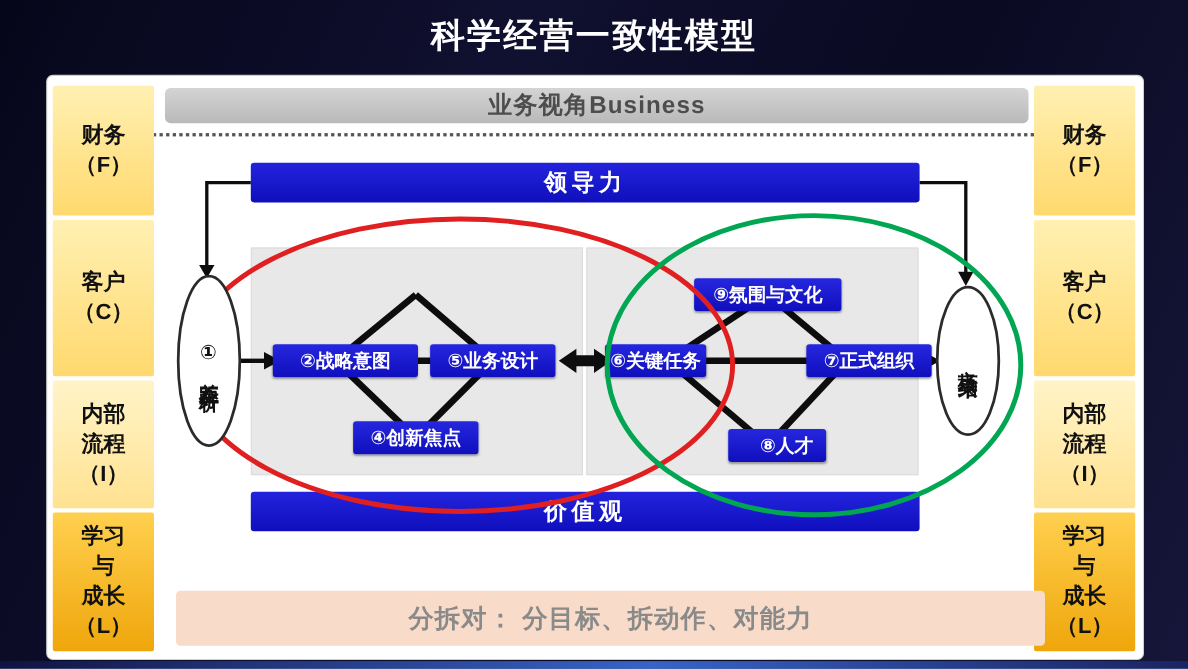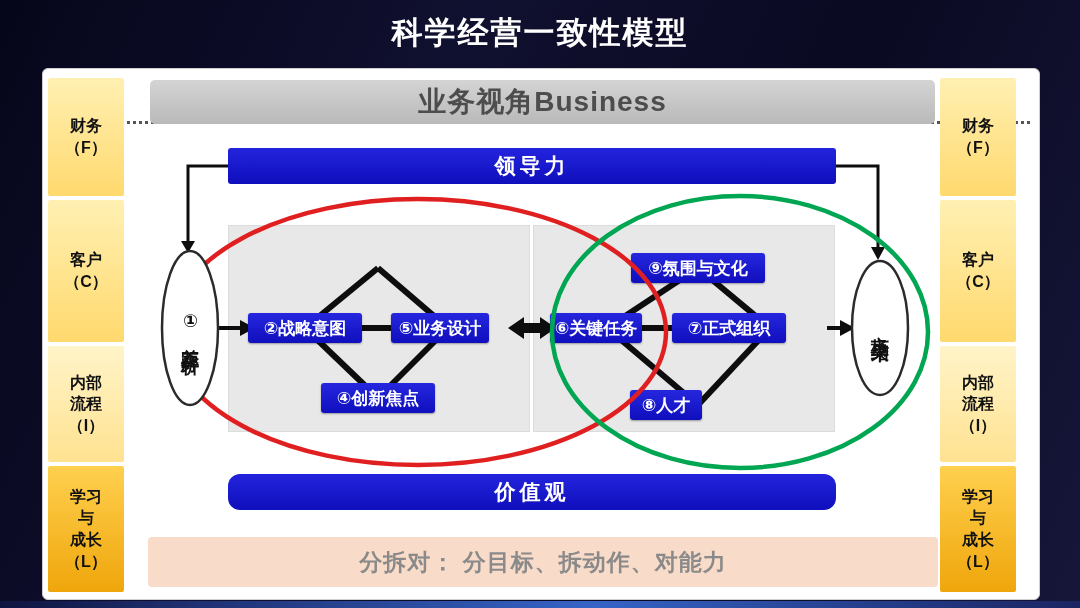--- a/index.html
+++ b/index.html
@@ -18,54 +18,54 @@
   .title{
     position:absolute;top:12px;left:0;width:100%;text-align:center;
     color:#ffffff;font-size:31px;font-weight:bold;letter-spacing:2px;z-index:2;
   }
   .panel{
     position:absolute;left:42px;top:68px;width:996px;height:530px;
     background:#ffffff;border:1px solid #cfcfcf;border-radius:6px;z-index:1;
   }
   
   .gray-bar{
-    position:absolute;left:150px;top:80px;width:785px;height:44px;z-index:2;
+    position:absolute;left:150px;top:80px;width:785px;height:32px;z-index:2;
     background:linear-gradient(180deg,#d4d4d4,#b9b9b9);border-radius:5px;
     display:flex;align-items:center;justify-content:center;
-    color:#4d4d4d;font-size:28px;font-weight:bold;letter-spacing:1px;
+    color:#4d4d4d;font-size:22px;font-weight:bold;letter-spacing:1px;
   }
   .dotted-sep{
     position:absolute;left:50px;top:121px;width:980px;height:0;z-index:2;
     border-top:3px dotted #555;
   }
   .blue-bar{
     position:absolute;left:228px;width:608px;height:36px;z-index:2;
     background:linear-gradient(180deg,#2323dd,#0f0fbd);border-radius:3px;
     display:flex;align-items:center;justify-content:center;
     color:#fff;font-size:21px;font-weight:bold;letter-spacing:4px;
   }
   .bar-leadership{top:148px;}
-  .bar-values{top:474px;border-radius:12px;}
+  .bar-values{top:447px;}
   .cluster{
     position:absolute;top:225px;width:300px;height:205px;z-index:2;
     background:#e8e8e8;border:1px solid #dcdcdc;
   }
   .cluster-left{left:228px;}
   .cluster-right{left:533px;}
   .side-box{
-    position:absolute;width:76px;z-index:2;border-radius:2px;
-    display:flex;align-items:center;justify-content:center;
-    color:#111;font-size:16px;font-weight:bold;line-height:1.35;
+    position:absolute;width:92px;z-index:2;border-radius:2px;
+    display:flex;align-items:center;justify-content:center;
+    color:#111;font-size:20px;font-weight:bold;line-height:1.35;
   }
   .side-box span{white-space:pre-line;text-align:center;display:block;}
   .side-light{background:linear-gradient(180deg,#fff0b2,#ffd96e);}
   .side-lighter{background:linear-gradient(180deg,#fff4c8,#ffe291);}
   .side-gold{background:linear-gradient(180deg,#ffd04f,#efa60b);}
   .pink-bar{
-    position:absolute;left:148px;top:537px;width:790px;height:50px;z-index:2;
+    position:absolute;left:160px;top:537px;width:790px;height:50px;z-index:2;
     background:#f8dcc9;border-radius:4px;
     display:flex;align-items:center;justify-content:center;
     color:#8a8a8a;font-size:23px;font-weight:bold;letter-spacing:1px;
   }
   
   .lines-layer{position:absolute;left:0;top:0;z-index:3;pointer-events:none;}
   .overlay-layer{position:absolute;left:0;top:0;z-index:5;pointer-events:none;}
   
   .node{
     position:absolute;z-index:4;height:30px;border-radius:3px;
@@ -175,27 +175,27 @@
     <g>
       <polyline points="228,166 188,166 188,243" fill="none" stroke="#0d0d0d" stroke-width="3"></polyline>
       <polygon points="181,241 195,241 188,253" fill="#0d0d0d"></polygon>
     </g>
     <g>
       <polyline points="836,166 878,166 878,249" fill="none" stroke="#0d0d0d" stroke-width="3"></polyline>
       <polygon points="871,247 885,247 878,260" fill="#0d0d0d"></polygon>
     </g>
   </svg>
 
-  <div class="node" style="left:248px;top:313px;width:114px;">②战略意图</div>
-  <div class="node" style="left:391px;top:313px;width:98px;">⑤业务设计</div>
+  <div class="node" style="left:248px;top:313px;width:132px;">②战略意图</div>
+  <div class="node" style="left:391px;top:313px;width:114px;">⑤业务设计</div>
   <div class="node" style="left:321px;top:383px;width:114px;">④创新焦点</div>
   <div class="node" style="left:631px;top:253px;width:134px;">⑨氛围与文化</div>
   <div class="node" style="left:550px;top:313px;width:92px;">⑥关键任务</div>
-  <div class="node" style="left:672px;top:313px;width:114px;">⑦正式组织</div>
-  <div class="node" style="left:630px;top:390px;width:72px;">⑧人才</div>
+  <div class="node" style="left:733px;top:313px;width:114px;">⑦正式组织</div>
+  <div class="node" style="left:662px;top:390px;width:72px;padding-left:17px;">⑧人才</div>
 
   <svg class="overlay-layer" width="1080" height="608" viewBox="0 0 1080 608">
     <ellipse cx="418" cy="332" rx="248" ry="133" fill="none" stroke="#e02020" stroke-width="4.5"></ellipse>
     <ellipse cx="740" cy="332" rx="188" ry="136" fill="none" stroke="#00a651" stroke-width="4.5"></ellipse>
     <ellipse cx="190" cy="328" rx="28" ry="77" fill="#ffffff" stroke="#2b2b2b" stroke-width="2.5"></ellipse>
     <ellipse cx="880" cy="328" rx="28" ry="67" fill="#ffffff" stroke="#2b2b2b" stroke-width="2.5"></ellipse>
   </svg>
 
   <div class="oval-text" style="left:174px;top:256px;width:32px;height:144px;">
     <span>①差距分析</span>

